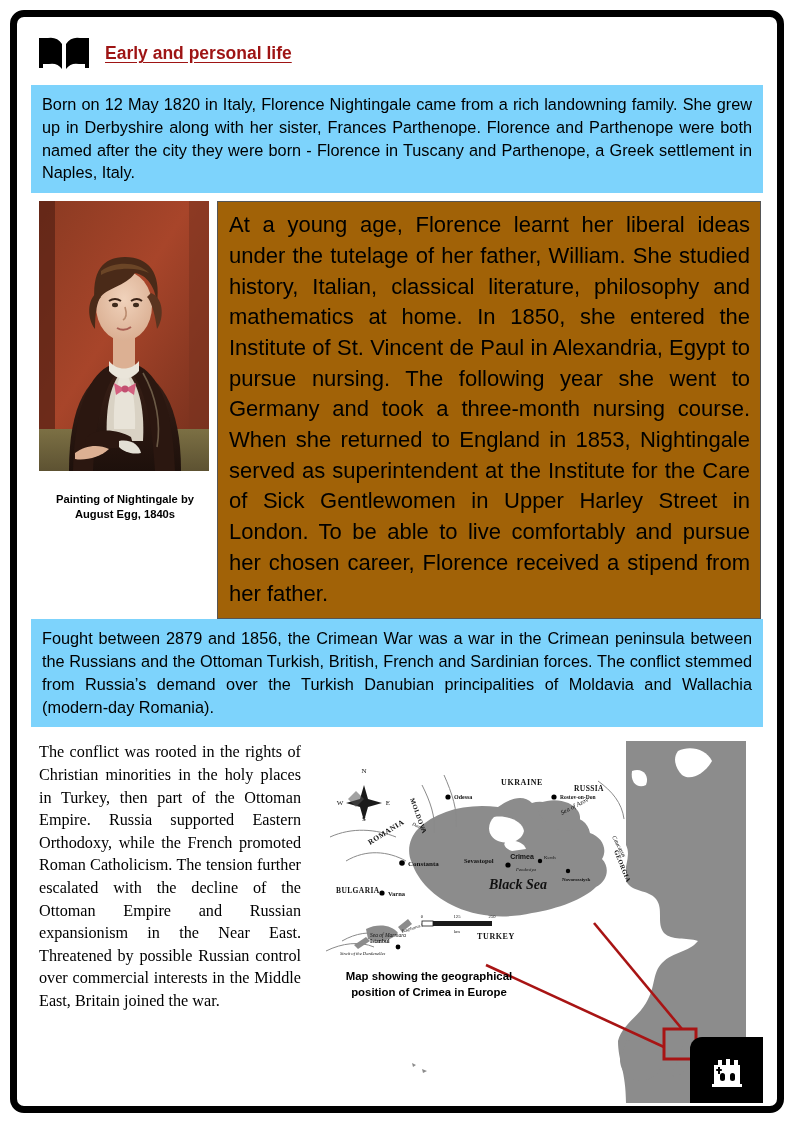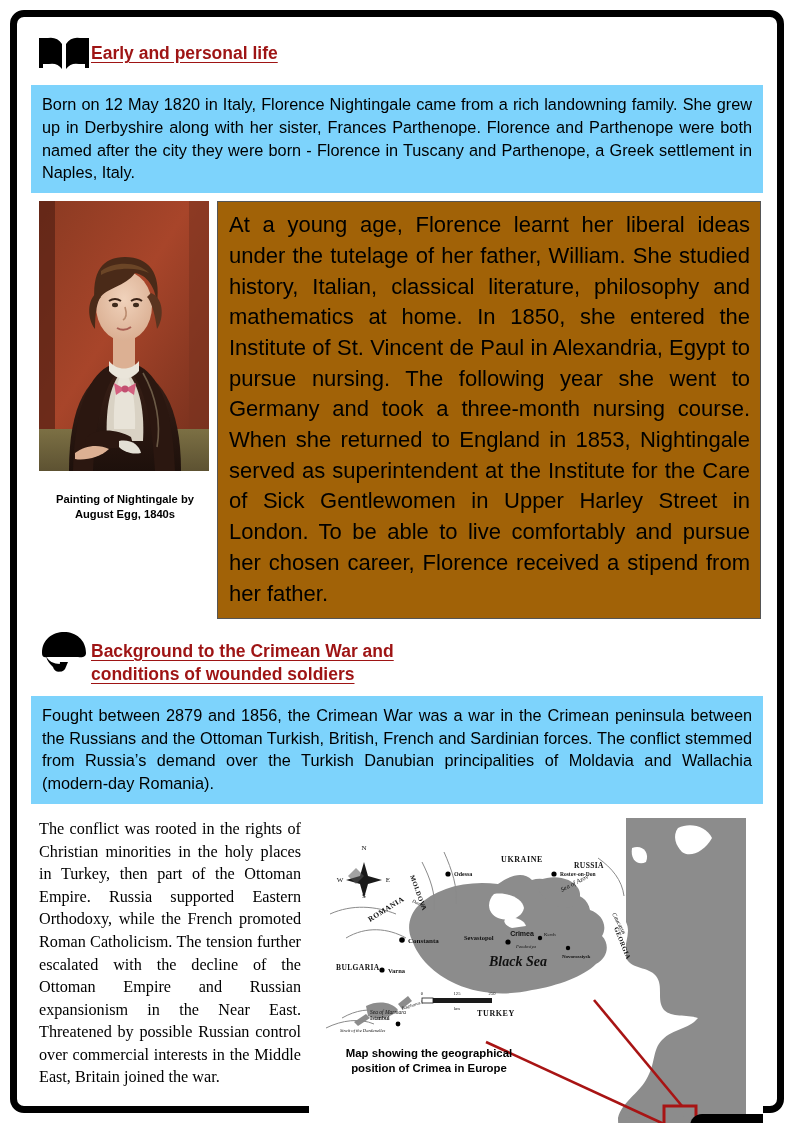--- a/index.html
+++ b/index.html
@@ -33,21 +33,23 @@
     border: 7px solid #000000;
     border-radius: 14px;
     background: #ffffff;
     padding: 12px 14px 0 14px;
   }
 
   
   .section-head {
     display: flex;
     align-items: flex-start;
+    gap: 14px;
     margin: 4px 0 10px 6px;
+    text-align: center;
   }
   .head-icon {
     flex: 0 0 auto;
     width: 54px;
     height: 42px;
     display: flex;
     align-items: center;
     justify-content: center;
   }
   .head-icon svg { display: block; }
@@ -251,33 +253,20 @@
           <path d="M46 238 C56 226 78 228 92 236 L96 250 C76 244 58 248 48 254 Z" fill="#2b1710"></path>
           <path d="M36 252 C46 244 60 243 70 248 C62 256 46 260 36 258 Z" fill="#dcb093"></path>
           <path d="M80 240 C92 238 100 244 102 252 C92 254 84 250 80 246 Z" fill="#e3e0d5"></path>
         </svg>
         <div class="painting-caption">Painting of Nightingale by August Egg, 1840s</div>
       </div>
 
       <div class="white-box">At a young age, Florence learnt her liberal ideas under the tutelage of her father, William. She studied history, Italian, classical literature, philosophy and mathematics at home. In 1850, she entered the Institute of St. Vincent de Paul in Alexandria, Egypt to pursue nursing. The following year she went to Germany and took a three-month nursing course. When she returned to England in 1853, Nightingale served as superintendent at the Institute for the Care of Sick Gentlewomen in Upper Harley Street in London. To be able to live comfortably and pursue her chosen career, Florence received a stipend from her father.</div>
     </div>
 
-    <div class="section-head" style="margin-top:12px;">
-      <span class="head-icon">
-        <svg width="52" height="42" viewBox="0 0 52 42">
-          <path d="M4 22 C4 8 15 1 26 1 C38 1 48 9 48 22 C48 26 44 27 40 26 L10 26 C6 27 4 26 4 22 Z" fill="#000"></path>
-          <path d="M8 25 C10 30 16 33 22 33 L24 40 C20 42 16 40 15 36 C12 33 9 30 8 25 Z" fill="#000"></path>
-          <path d="M22 31 L30 31 L27 38 C25 41 22 41 21 39 Z" fill="#000"></path>
-        </svg>
-      </span>
-      <span class="head-text">
-        <span class="ln">Background to the Crimean War and</span>
-        <span class="ln">conditions of wounded soldiers</span>
-      </span>
-    </div>
 
     <div class="gray-block">Fought between 2879 and 1856, the Crimean War was a war in the Crimean peninsula between the Russians and the Ottoman Turkish, British, French and Sardinian forces. The conflict stemmed from Russia’s demand over the Turkish Danubian principalities of Moldavia and Wallachia (modern-day Romania).</div>
 
     <div class="row-bottom">
       <div class="bottom-text">The conflict was rooted in the rights of Christian minorities in the holy places in Turkey, then part of the Ottoman Empire. Russia supported Eastern Orthodoxy, while the French promoted Roman Catholicism. The tension further escalated with the decline of the Ottoman Empire and Russian expansionism in the Near East. Threatened by possible Russian control over commercial interests in the Middle East, Britain joined the war.</div>
 
       <div class="map-wrap">
         <svg class="mapsvg" viewBox="0 0 420 362">
           <rect x="0" y="0" width="420" height="362" fill="#ffffff"></rect>
 

